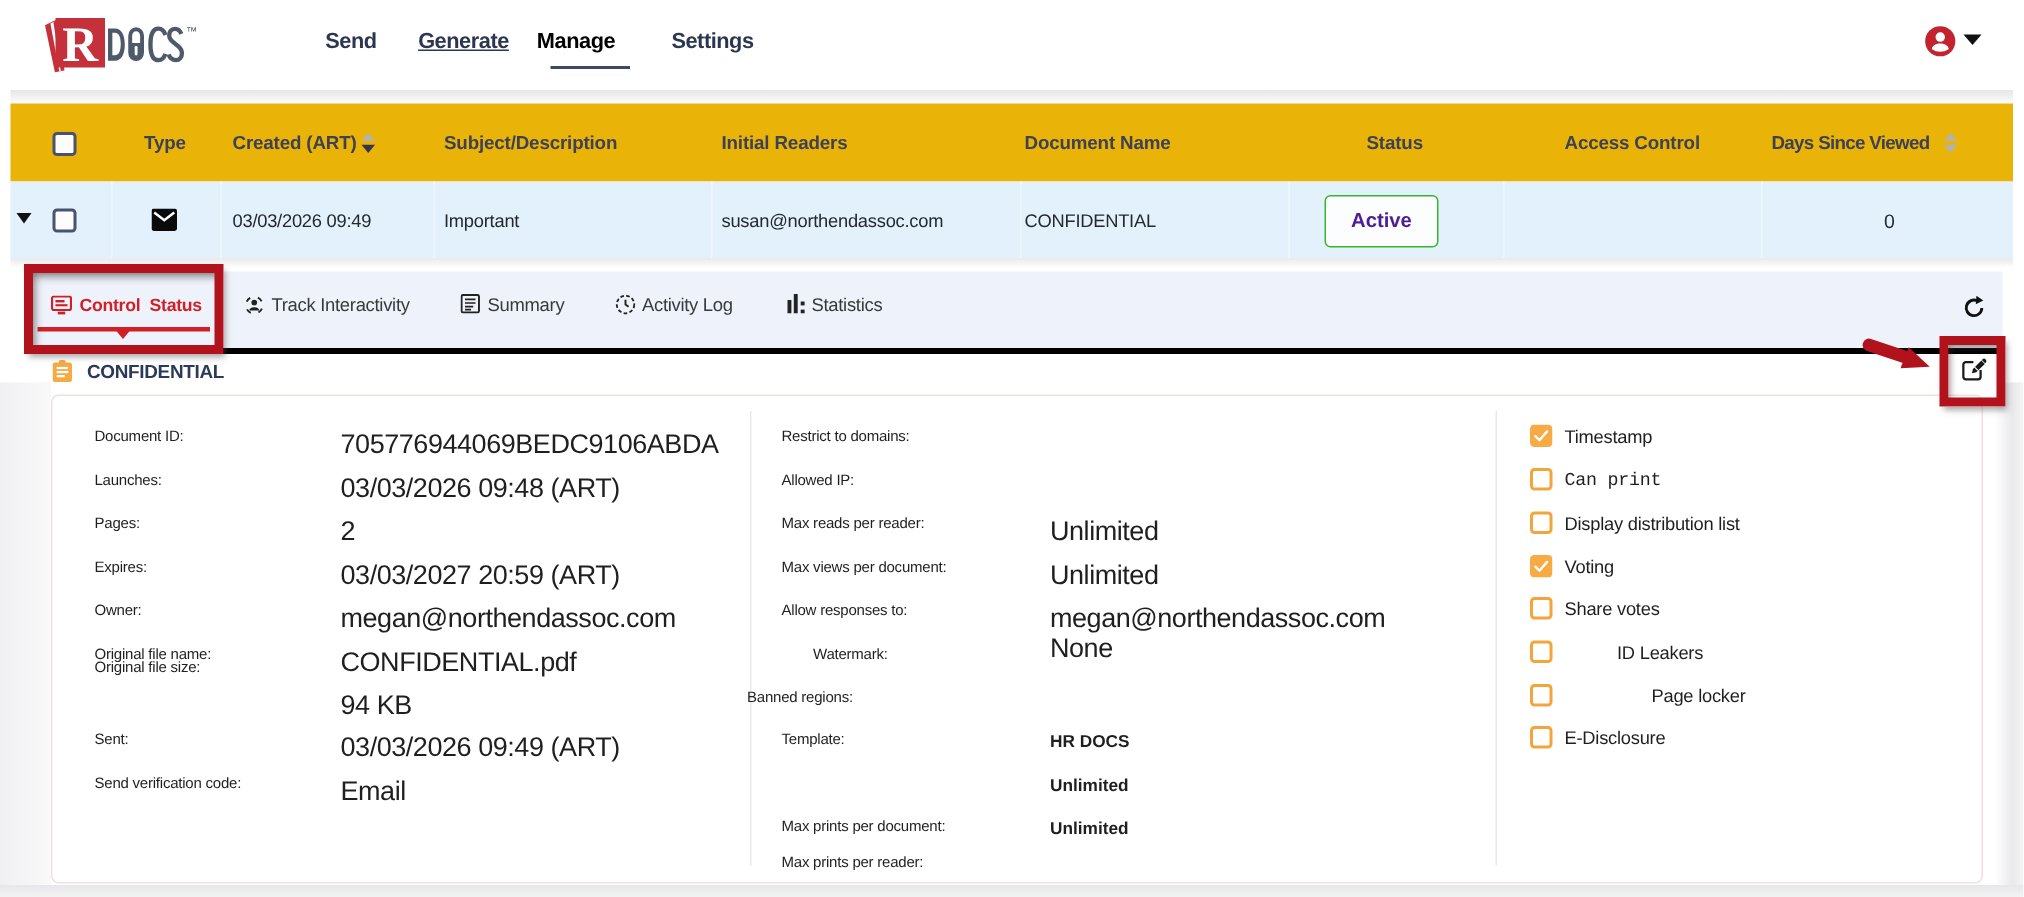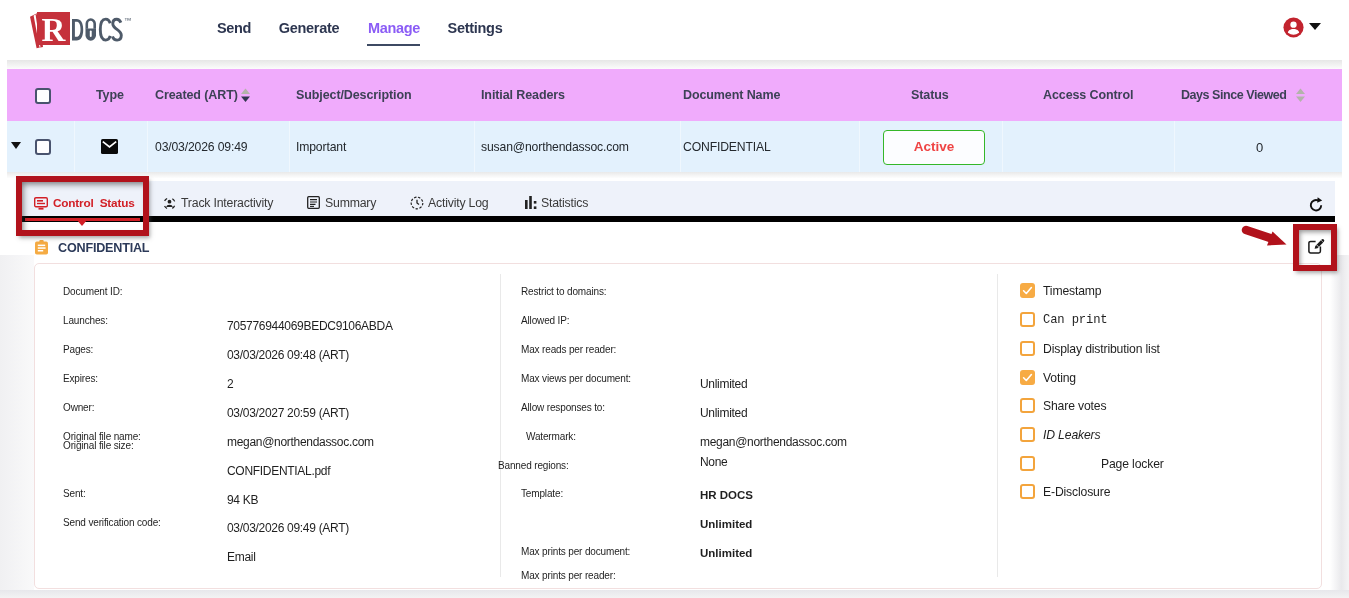--- a/index.html
+++ b/index.html
@@ -3,34 +3,34 @@
 <meta charset="utf-8">
 <style>
 * { margin:0; padding:0; box-sizing:border-box; }
 html,body { width:1349px; height:598px; background:#fff; font-family:"Liberation Sans", sans-serif; overflow:hidden; }
 #page { position:relative; width:1349px; height:598px; background:#fff; }
 .abs { position:absolute; }
 
 .nav-item { position:absolute; top:20px; font-size:14.5px; font-weight:700; color:#2d3650; letter-spacing:-0.3px; }
 .shadowstrip { position:absolute; left:7px; top:60px; width:1335px; height:9px; background:linear-gradient(#e6e6e6,#fcfcfc); }
 
-.thead { position:absolute; left:7px; top:69px; width:1335px; height:52px; background:#f0abfc; }
+.thead { position:absolute; left:7px; top:69px; width:1335px; height:52px; background:#eab308; }
 .th { position:absolute; font-size:12.5px; font-weight:700; color:#3d4156; top:19px; letter-spacing:-0.1px; }
 .trow { position:absolute; left:7px; top:121px; width:1335px; height:51px; background:#e3f1fd; }
 .td { position:absolute; font-size:12.2px; letter-spacing:-0.15px; color:#24292e; top:19px; }
 .sep { position:absolute; top:0; width:1px; height:51px; background:#eff7fe; }
 .cb { position:absolute; width:16px; height:16px; border:2px solid #49536e; border-radius:3px; background:#fdfdfe; }
 
-.tabbar { position:absolute; left:16px; top:181px; width:1319px; height:41px; background:#eef2fa; border-bottom:6px solid #000000; }
+.tabbar { position:absolute; left:16px; top:181px; width:1319px; height:55px; background:#eef2fa; border-bottom:4px solid #000000; }
 .tab { position:absolute; top:15px; font-size:12.3px; letter-spacing:-0.2px; color:#3a3a3a; }
 
 .panel { position:absolute; left:34px; top:263px; width:1288px; height:326px; background:#fff; border:1px solid #f2dfdf; border-radius:5px; }
 .vline { position:absolute; top:274px; height:303px; width:1px; background:#e9e9e9; }
 .lbl { position:absolute; font-size:10px; letter-spacing:-0.15px; color:#1f1f1f; }
-.val { position:absolute; font-size:12px; letter-spacing:-0.3px; color:#1f1f1f;margin-top:33px; }
+.val { position:absolute; font-size:18px; letter-spacing:-0.3px; color:#1f1f1f; }
 .valsb { position:absolute; font-size:11.5px; font-weight:700; color:#1f1f1f; }
 .ocb { position:absolute; width:15px; height:15px; border:2px solid #f3a43c; border-radius:3px; background:#fff; }
 .olbl { position:absolute; font-size:12.2px; letter-spacing:-0.15px; color:#1f1f1f; }
 
 .redbox { position:absolute; border:6px solid #b1121b; }
 .botstrip { position:absolute; left:0; top:590px; width:1349px; height:8px; background:linear-gradient(#e7e7eb,#f3f3f3); }
 </style>
 </head>
 <body>
 <div id="page">
@@ -52,22 +52,22 @@
       <rect x="61.8" y="22.6" width="1.9" height="6.4" rx="0.95" fill="#fff"></rect>
       <g stroke="#4e5a69" fill="none" stroke-width="2.9">
         <path d="M82.3 15.3 c-0.9 -2.6 -2.5 -4.2 -4.6 -4.2 c-3.6 0 -5.4 3.6 -5.4 10.5 c0 6.9 1.8 10.5 5.4 10.5 c2.1 0 3.7 -1.6 4.6 -4.2"></path>
         <path d="M92.9 14.6 c-0.9 -2.2 -2.3 -3.4 -4.2 -3.4 c-2.4 0 -3.9 1.8 -3.9 4.5 c0 5.5 8.5 5.8 8.5 11.6 c0 3 -1.7 4.8 -4.2 4.8 c-2.1 0 -3.8 -1.2 -4.7 -3.7"></path>
       </g>
       <text x="96" y="15" font-size="7.5" fill="#4e5a69">™</text>
     </svg>
   </div>
 
   <div class="nav-item" style="left:234px; transform:translateX(-50%);">Send</div>
-  <div class="nav-item" style="left:309px; transform:translateX(-50%);">Generate</div>
-  <div class="nav-item" style="left:394px; transform:translateX(-50%); color:#8b5cf6;">Manage</div>
+  <div class="nav-item" style="left:309px; transform:translateX(-50%);text-decoration:underline;">Generate</div>
+  <div class="nav-item" style="left:384px; transform:translateX(-50%); color:#000000;">Manage</div>
   <div class="abs" style="left:367px; top:44px; width:53px; height:2px; background:#3e4a63;"></div>
   <div class="nav-item" style="left:475px; transform:translateX(-50%);">Settings</div>
 
   <div class="abs" style="left:1283px; top:17px;">
     <svg width="21" height="21" viewBox="0 0 24 24">
       <circle cx="12" cy="12" r="11.5" fill="#c2232e"></circle>
       <circle cx="12" cy="8.8" r="3.6" fill="#fff"></circle>
       <path d="M12 13.8 c-3.8 0 -6.4 1.9 -6.4 4.2 a11.5 11.5 0 0 0 12.8 0 c0 -2.3 -2.6 -4.2 -6.4 -4.2 Z" fill="#fff"></path>
     </svg>
   </div>
@@ -107,21 +107,21 @@
     <div class="abs" style="left:4px; top:21px; width:0; height:0; border-left:5px solid transparent; border-right:5px solid transparent; border-top:7px solid #111;"></div>
     <div class="cb" style="left:28px; top:18px;"></div>
     <svg class="abs" style="left:94px; top:18px;" width="17" height="15" viewBox="0 0 17 15">
       <rect x="0" y="0" width="17" height="15" rx="1.6" fill="#0a0a0a"></rect>
       <path d="M1.8 2.6 L8.5 7.8 L15.2 2.6" stroke="#fff" stroke-width="1.7" fill="none"></path>
     </svg>
     <div class="td" style="left:148px;">03/03/2026 09:49</div>
     <div class="td" style="left:289px;">Important</div>
     <div class="td" style="left:474px;">susan@northendassoc.com</div>
     <div class="td" style="left:676px;">CONFIDENTIAL</div>
-    <div class="abs" style="left:876px; top:9px; width:102px; height:35px; border:1.5px solid #35b729; border-radius:4px; background:#fcfdff; text-align:center; line-height:32px; font-size:13.5px; font-weight:700; color:#ef4444;">Active</div>
+    <div class="abs" style="left:876px; top:9px; width:76px; height:35px; border:1.5px solid #35b729; border-radius:4px; background:#fcfdff; text-align:center; line-height:32px; font-size:13.5px; font-weight:700; color:#4c1d95;">Active</div>
     <div class="td" style="left:1249px; top:19px; font-size:13px;">0</div>
   </div>
 
   <div class="abs" style="left:7px; top:172px; width:1335px; height:6px; background:linear-gradient(#e9e9e9,#fdfdfd);"></div>
 
   <div class="tabbar">
     <svg class="abs" style="left:18px; top:16px;" width="14" height="13" viewBox="0 0 14 13">
       <rect x="0.7" y="0.7" width="12.6" height="9" rx="1.2" fill="none" stroke="#d21f26" stroke-width="1.4"></rect>
       <rect x="3" y="3" width="6" height="1.6" fill="#d21f26"></rect>
       <rect x="3" y="5.8" width="8" height="1.4" fill="#d21f26"></rect>
@@ -201,21 +201,21 @@
     <div class="val" style="left:227px; top:517px;">Email</div>
 
   <div class="lbl" style="left:521px; top:286px;">Restrict to domains:</div>
   <div class="lbl" style="left:521px; top:315px;">Allowed IP:</div>
   <div class="lbl" style="left:521px; top:344px;">Max reads per reader:</div>
     <div class="val" style="left:700px; top:344px;">Unlimited</div>
   <div class="lbl" style="left:521px; top:373px;">Max views per document:</div>
     <div class="val" style="left:700px; top:373px;">Unlimited</div>
   <div class="lbl" style="left:521px; top:402px;">Allow responses to:</div>
     <div class="val" style="left:700px; top:402px;">megan@northendassoc.com</div>
-  <div class="lbl" style="left:526px; top:431px;">Watermark:</div>
+  <div class="lbl" style="left:542px; top:431px;">Watermark:</div>
     <div class="val" style="left:700px; top:422px;">None</div>
   <div class="lbl" style="left:498px; top:460px;">Banned regions:</div>
   <div class="lbl" style="left:521px; top:488px;">Template:</div>
     <div class="valsb" style="left:700px; top:489px;">HR DOCS</div>
   <div class="lbl" style="left:521px; top:545px;margin-top:25px;">Max prints per reader:</div>
     <div class="valsb" style="left:700px; top:518px;">Unlimited</div>
   <div class="lbl" style="left:521px; top:546px;">Max prints per document:</div>
     <div class="valsb" style="left:700px; top:547px;">Unlimited</div>
 
   <svg class="abs" style="left:1020px; top:283px;" width="15" height="15" viewBox="0 0 15 15">
@@ -228,21 +228,21 @@
   <div class="ocb" style="left:1020px; top:341px;"></div>
     <div class="olbl" style="left:1043px; top:342px;">Display distribution list</div>
   <svg class="abs" style="left:1020px; top:370px;" width="15" height="15" viewBox="0 0 15 15">
       <rect width="15" height="15" rx="3" fill="#f7ab44"></rect>
       <path d="M3.6 7.8 L6.3 10.5 L11.4 4.6" stroke="#fff" stroke-width="1.6" fill="none" stroke-linecap="round" stroke-linejoin="round"></path>
     </svg>
     <div class="olbl" style="left:1043px; top:371px;">Voting</div>
   <div class="ocb" style="left:1020px; top:398px;"></div>
     <div class="olbl" style="left:1043px; top:399px;">Share votes</div>
   <div class="ocb" style="left:1020px; top:427px;"></div>
-    <div class="olbl" style="left:1043px; top:428px;font-style:italic;">ID Leakers</div>
+    <div class="olbl" style="left:1078px; top:428px;">ID Leakers</div>
   <div class="ocb" style="left:1020px; top:456px;"></div>
     <div class="olbl" style="left:1101px; top:457px;">Page locker</div>
   <div class="ocb" style="left:1020px; top:484px;"></div>
     <div class="olbl" style="left:1043px; top:485px;">E-Disclosure</div>
 
   <svg class="abs" style="left:1307px; top:237px;" width="18" height="18" viewBox="0 0 18 18" fill="none" stroke="#1a1a1a">
     <path d="M13.4 9.6 V14.2 a1.7 1.7 0 0 1 -1.7 1.7 H3.6 A1.7 1.7 0 0 1 1.9 14.2 V6.1 A1.7 1.7 0 0 1 3.6 4.4 H8.6" stroke-width="1.5"></path>
     <path d="M7.6 11.8 L8.3 9 L13.9 3.3 L16.2 5.6 L10.5 11.2 Z" fill="#1a1a1a" stroke="none"></path>
     <path d="M14.6 2.6 a1.55 1.55 0 0 1 2.2 2.2 l-0.4 0.4 -2.2 -2.2 Z" fill="#1a1a1a" stroke="none"></path>
     <path d="M9.4 7.7 L11.6 9.9" stroke="#fff" stroke-width="0.8"></path>

